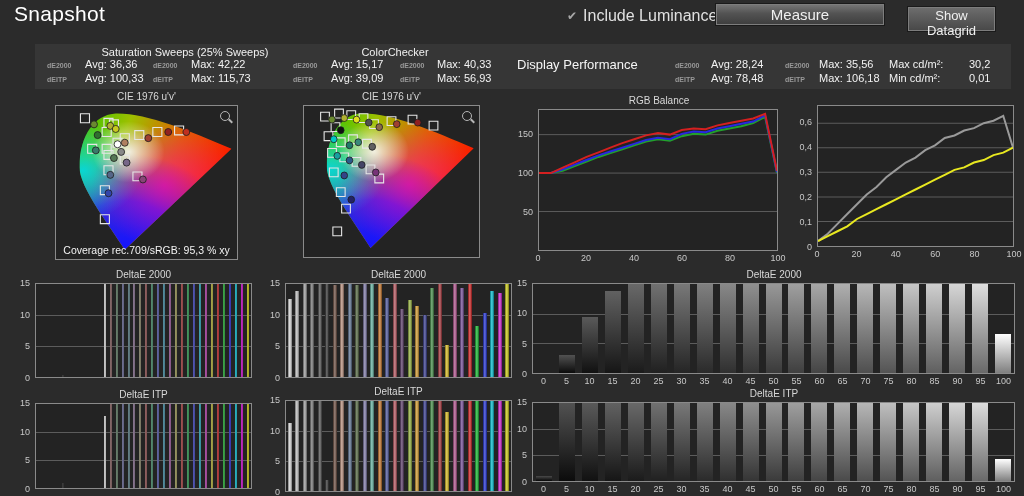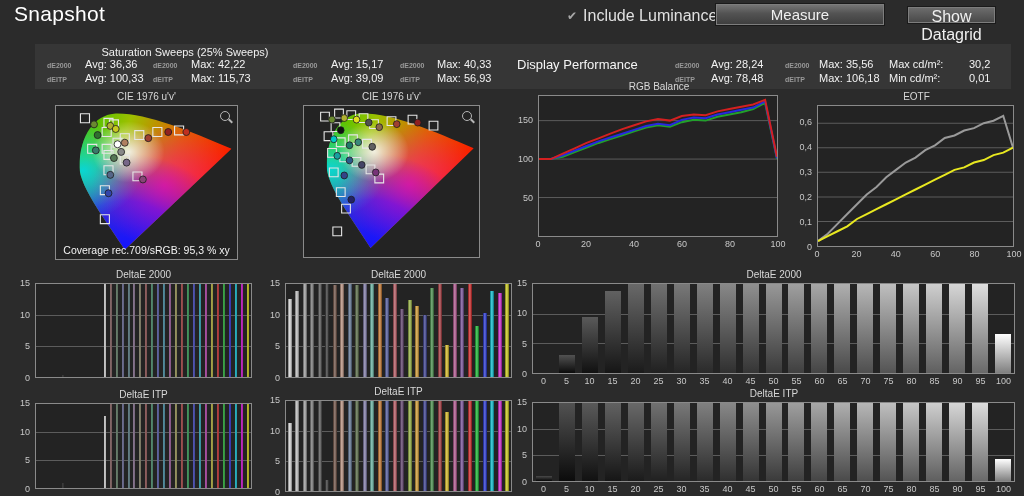--- a/index.html
+++ b/index.html
@@ -7,21 +7,21 @@
   
   .topbar{position:absolute;left:0;top:0;width:1024px;height:36px}
   .app-title{position:absolute;left:14px;top:2px;font-size:21px;color:#ffffff;letter-spacing:.3px}
   .chk-wrap{position:absolute;left:567px;top:7px;display:flex;align-items:center;gap:6px;cursor:pointer}
   .chk{font-size:12px;color:#a8a8a8;line-height:12px}
   .chk-label{font-size:16px;color:#e0e0e0}
   .btn{font-family:"Liberation Sans",sans-serif;border-radius:0;cursor:pointer;color:#f0f0f0;
     border:1px solid #1a1a1a;box-shadow:0 0 0 1px #7d7d7d inset}
   .btn-measure{position:absolute;left:715px;top:3px;width:170px;height:23px;font-size:15px;
     background:linear-gradient(#787878,#535353 45%,#3d3d3d)}
-  .btn-datagrid{position:absolute;left:907px;top:6px;width:89px;height:18px;font-size:16px;
+  .btn-datagrid{position:absolute;left:907px;top:6px;width:89px;height:26px;font-size:13px;
     background:linear-gradient(#6e6e6e,#474747)}
   
   .statsbar{position:absolute;left:35px;top:44px;width:976px;height:45px;background:#363636}
   .s-title{position:absolute;top:2px;font-size:11px;color:#f0f0f0;text-align:center;white-space:nowrap}
   #t-sat{left:40px;width:220px} #t-cc{left:250px;width:220px} #t-gs{left:655px;width:220px}
   .dp-title{position:absolute;left:482px;top:13px;font-size:13px;color:#f5f5f5}
   .metric{position:absolute;font-size:7px;font-weight:bold;color:#9a9a9a}
   .val{position:absolute;font-size:11px;color:#f2f2f2;white-space:nowrap}
   .r1m{top:18px}.r1v{top:14px}.r2m{top:32px}.r2v{top:28px}
   
@@ -46,21 +46,21 @@
   .gl{stroke:#5c5c5c;stroke-width:1;vector-effect:non-scaling-stroke}
   .cieplot svg{position:absolute;inset:0;width:100%;height:100%}
   .sq{fill:none;stroke:#e6e6e6;stroke-width:1.1}
   .dot{stroke:#1d1d1d;stroke-width:.8}
   .coverage{position:absolute;left:0;right:0;bottom:3px;text-align:center;font-size:10.5px;color:#f2f2f2}
   .mag{position:absolute;top:5px;right:7px;width:8px;height:8px;border:1px solid #b5b5b5;border-radius:50%;cursor:pointer}
   .mag::after{content:'';position:absolute;width:5px;height:2px;background:#b5b5b5;right:-4px;bottom:-2px;transform:rotate(45deg)}
   
   #blk-cie1{left:55px;top:91px;width:183px;height:169px} #blk-cie1 .plot{left:0;width:183px;height:155px}
   #blk-cie2{left:303px;top:91px;width:177px;height:167px} #blk-cie2 .plot{left:0;width:177px;height:153px}
-  #blk-rgb{left:512px;top:81px;width:268px;height:170px}
+  #blk-rgb{left:512px;top:95px;width:268px;height:170px}
   #blk-rgb .plot{left:26px;width:240px;height:142px} #blk-rgb .yticks{width:24px;height:142px}
   #blk-rgb .xticks{left:26px;top:158px;width:240px}
   #blk-eotf{left:789px;top:91px;width:227px;height:170px}
   #blk-eotf .plot{left:28px;width:197px;height:142px} #blk-eotf .yticks{width:26px;height:142px}
   #blk-eotf .xticks{left:28px;top:158px;width:197px}
   #blk-s2000{left:12px;top:269px;width:240px;height:112px}
   #blk-s2000 .plot{left:23px;width:217px;height:95px} #blk-s2000 .yticks{height:95px}
   #blk-cc2000{left:262px;top:269px;width:250px;height:112px}
   #blk-cc2000 .plot{left:23px;width:227px;height:95px} #blk-cc2000 .yticks{height:95px}
   #blk-gs2000{left:509px;top:269px;width:507px;height:120px}
@@ -122,20 +122,21 @@
   <div class="s-title" id="t-sat">Saturation Sweeps (25% Sweeps)</div>
   <span class="metric r1m" style="left:12px">dE2000</span>
   <span class="val r1v" style="left:50px">Avg: 36,36</span>
   <span class="metric r1m" style="left:118px">dE2000</span>
   <span class="val r1v" style="left:156px">Max: 42,22</span>
   <span class="metric r2m" style="left:12px">dEITP</span>
   <span class="val r2v" style="left:50px">Avg: 100,33</span>
   <span class="metric r2m" style="left:118px">dEITP</span>
   <span class="val r2v" style="left:156px">Max: 115,73</span>
 
+  <div class="s-title" id="t-cc">ColorChecker</div>
   <span class="metric r1m" style="left:258px">dE2000</span>
   <span class="val r1v" style="left:296px">Avg: 15,17</span>
   <span class="metric r1m" style="left:365px">dE2000</span>
   <span class="val r1v" style="left:402px">Max: 40,33</span>
   <span class="metric r2m" style="left:258px">dEITP</span>
   <span class="val r2v" style="left:296px">Avg: 39,09</span>
   <span class="metric r2m" style="left:365px">dEITP</span>
   <span class="val r2v" style="left:402px">Max: 56,93</span>
 
   <div class="dp-title">Display Performance</div>
@@ -285,21 +286,20 @@
       <div class="xtick-abs" style="left: 0%;">0</div>
       <div class="xtick-abs" style="left: 20%;">20</div>
       <div class="xtick-abs" style="left: 40%;">40</div>
       <div class="xtick-abs" style="left: 60%;">60</div>
       <div class="xtick-abs" style="left: 80%;">80</div>
       <div class="xtick-abs" style="left: 100%;">100</div>
     </div>
 </div>
 
 <div class="blk" id="blk-eotf">
-  <div class="chart-title">EOTF</div>
   <div class="yticks">
       <div class="ytick" style="top: 12.2807%;">0,6</div>
       <div class="ytick" style="top: 29.8246%;">0,4</div>
       <div class="ytick" style="top: 47.3684%;">0,3</div>
       <div class="ytick" style="top: 64.9123%;">0,2</div>
       <div class="ytick" style="top: 82.4561%;">0,1</div>
       <div class="ytick" style="top: 100%;">0</div>
     </div>
   <div class="plot">
       <svg viewBox="0 0 100 100" preserveAspectRatio="none" class="linesvg">

